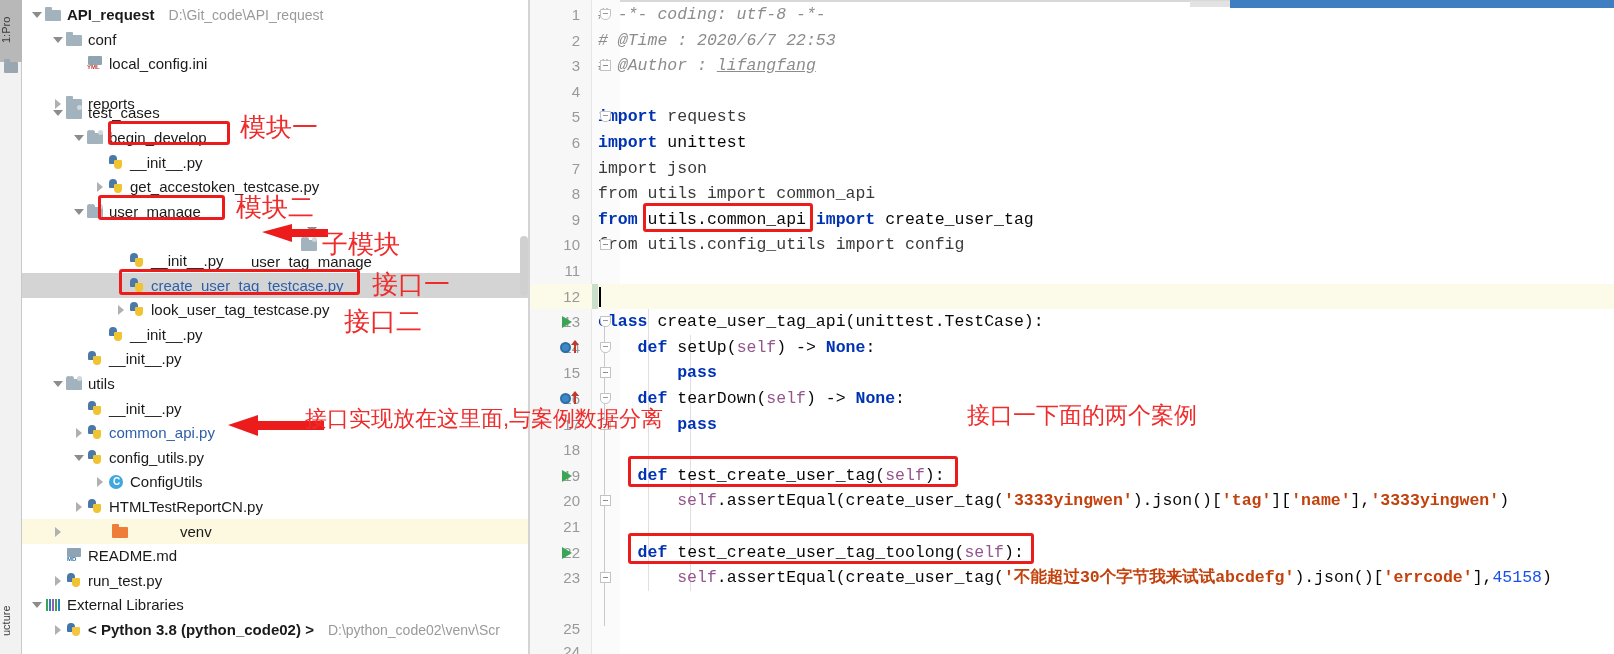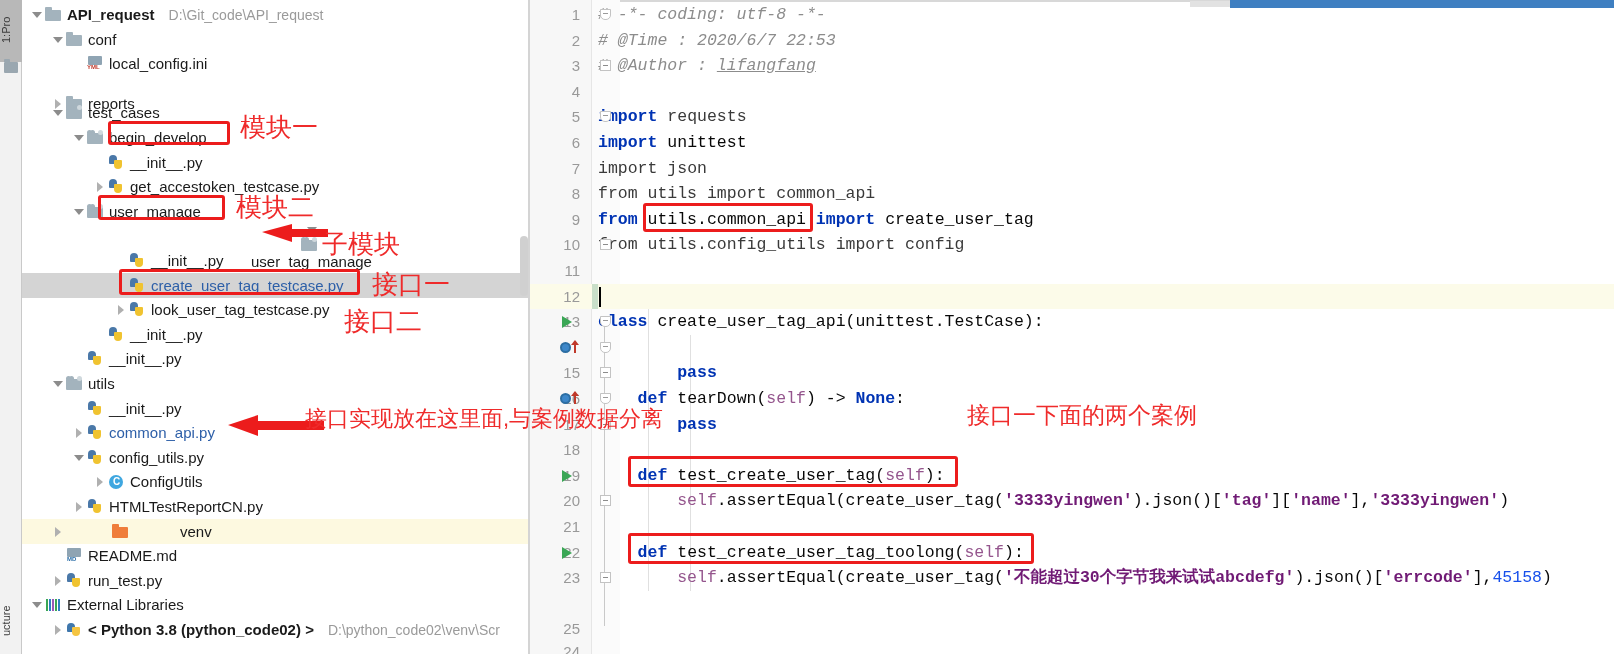--- a/index.html
+++ b/index.html
@@ -261,21 +261,21 @@
   }
   .editor-scroll-track {
     position: absolute; top: 1px; height: 6px;
     background: #e2e2e2;
   }
 
   
   .kw   { color: #0033b3; font-weight: bold; }
   .cmt  { color: #8c8c8c; font-style: italic; }
   .cmt-u{ color: #8c8c8c; font-style: italic; text-decoration: underline; }
-  .str  { color: #701a75; font-weight: bold; }
+  .str  { color: #c2410c; font-weight: bold; }
   .num2 { color: #1750eb; }
   .self { color: #94558d; }
   .id   { color: #080808; }
   .dim  { color: #3a3a3a; }
 
   
   .run-arrow {
     position: absolute; width: 0; height: 0;
     border-top: 6px solid transparent;
     border-bottom: 6px solid transparent;
@@ -492,20 +492,21 @@
         <div class="cline" style="top: 155.6px;"><span class="num">7</span><span class="txt"><span class="dim">import</span><span class="dim"> json</span></span></div>
         <div class="cline" style="top: 181.2px;"><span class="num">8</span><span class="txt"><span class="dim">from</span><span class="dim"> utils </span><span class="dim">import</span><span class="dim"> common_api</span></span></div>
         <div class="cline" style="top: 206.8px;"><span class="num">9</span><span class="txt"><span class="kw">from</span><span class="id"> utils.common_api </span><span class="kw">import</span><span class="id"> create_user_tag</span></span></div>
         <div class="cline" style="top: 232.4px;"><span class="num">10</span><span class="txt"><span class="dim">from</span><span class="dim"> utils.config_utils </span><span class="dim">import</span><span class="dim"> config</span></span></div>
         <div class="cline" style="top: 258px;"><span class="num">11</span><span class="txt"></span></div>
         <div class="caretline-bg" style="top: 283.6px;"></div>
         <div class="caret-strip" style="left: 62px; top: 283.6px;"></div>
         <div class="caret" style="left: 69px; top: 286.6px;"></div>
         <div class="cline" style="top: 283.6px;"><span class="num">12</span><span class="txt"></span></div>
         <div class="cline" style="top: 309.2px;"><span class="num">13</span><span class="txt"><span class="kw">class</span><span class="id"> create_user_tag_api(unittest.TestCase):</span></span></div>
+        <div class="cline" style="top: 334.8px;"><span class="num">14</span><span class="txt"><span class="id">    </span><span class="kw">def</span><span class="id"> setUp(</span><span class="self">self</span><span class="id">) -&gt; </span><span class="kw">None</span><span class="id">:</span></span></div>
         <div class="cline" style="top: 360.4px;"><span class="num">15</span><span class="txt"><span class="id">        </span><span class="kw">pass</span></span></div>
         <div class="cline" style="top: 386px;"><span class="num">16</span><span class="txt"><span class="id">    </span><span class="kw">def</span><span class="id"> tearDown(</span><span class="self">self</span><span class="id">) -&gt; </span><span class="kw">None</span><span class="id">:</span></span></div>
         <div class="cline" style="top: 411.6px;"><span class="num">17</span><span class="txt"><span class="id">        </span><span class="kw">pass</span></span></div>
         <div class="cline" style="top: 437.2px;"><span class="num">18</span><span class="txt"></span></div>
         <div class="cline" style="top: 462.8px;"><span class="num">19</span><span class="txt"><span class="id">    </span><span class="kw">def</span><span class="id"> test_create_user_tag(</span><span class="self">self</span><span class="id">):</span></span></div>
         <div class="cline" style="top: 488.4px;"><span class="num">20</span><span class="txt"><span class="id">        </span><span class="self">self</span><span class="id">.assertEqual(create_user_tag(</span><span class="str">'3333yingwen'</span><span class="id">).json()[</span><span class="str">'tag'</span><span class="id">][</span><span class="str">'name'</span><span class="id">],</span><span class="str">'3333yingwen'</span><span class="id">)</span></span></div>
         <div class="cline" style="top: 514px;"><span class="num">21</span><span class="txt"></span></div>
         <div class="cline" style="top: 539.6px;"><span class="num">22</span><span class="txt"><span class="id">    </span><span class="kw">def</span><span class="id"> test_create_user_tag_toolong(</span><span class="self">self</span><span class="id">):</span></span></div>
         <div class="cline" style="top: 565.2px;"><span class="num">23</span><span class="txt"><span class="id">        </span><span class="self">self</span><span class="id">.assertEqual(create_user_tag(</span><span class="str">'不能超过30个字节我来试试abcdefg'</span><span class="id">).json()[</span><span class="str">'errcode'</span><span class="id">],</span><span class="num2">45158</span><span class="id">)</span></span></div>
         <div class="cline" style="top: 590.8px; margin-top: 48px;"><span class="num">24</span><span class="txt"></span></div>

